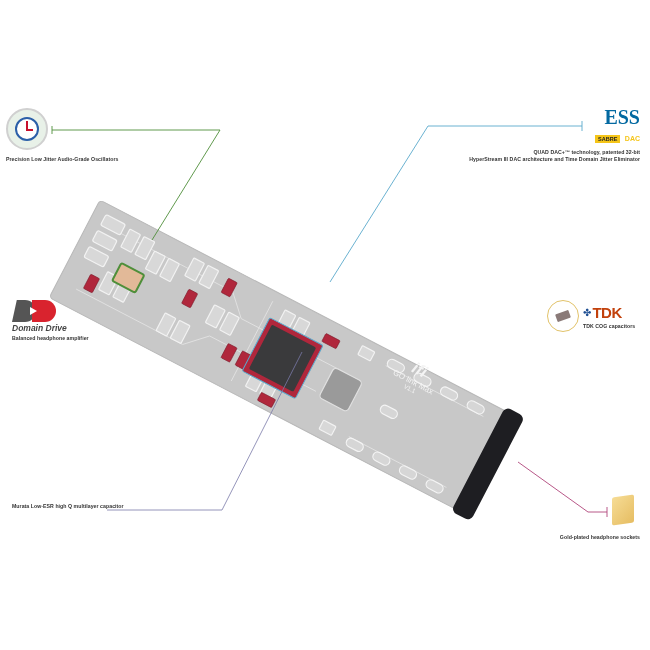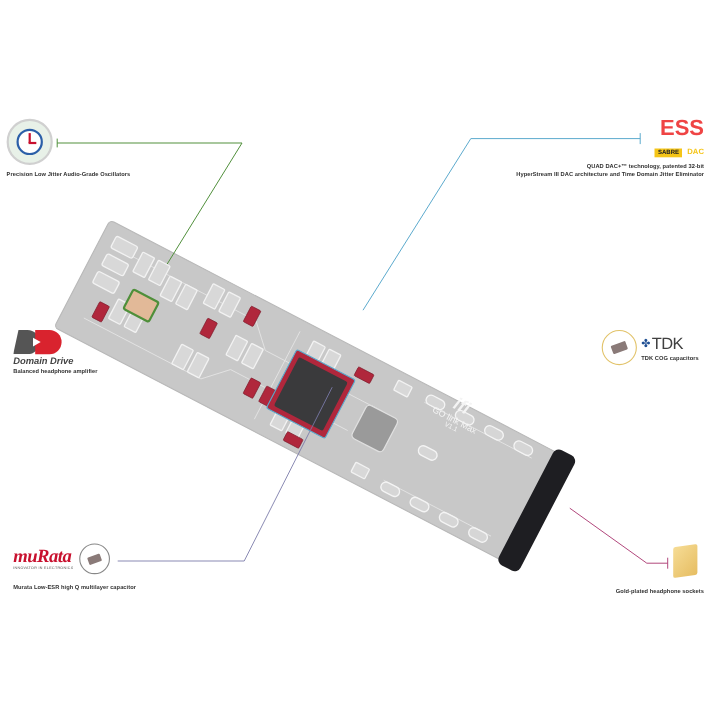--- a/index.html
+++ b/index.html
@@ -1,25 +1,25 @@
 <!DOCTYPE html>
 <html><head>
   <meta charset="utf-8">
   <style>
     html, body { margin: 0; padding: 0; background: #ffffff; }
     body { width: 650px; height: 650px; position: relative; overflow: hidden; font-family: "Liberation Sans", sans-serif; }
     .abs { position: absolute; }
     .caption { font-size: 5.2px; color: #333; font-weight: bold; white-space: nowrap; letter-spacing: 0.05px; }
     .caption-right { text-align: right; }
     svg { position: absolute; left: 0; top: 0; }
-    .tdk-text { font-family: "Liberation Sans", sans-serif; font-weight: normal; font-size: 15px; color: #404040; letter-spacing: -0.5px; }
+    .tdk-text { font-family: "Liberation Sans", sans-serif; font-weight: bold; font-size: 15px; color: #c2410c; letter-spacing: -0.5px; }
     .murata-text { font-family: "Liberation Serif", serif; font-style: italic; font-weight: bold; font-size: 17px; color: #c8102e; letter-spacing: -0.5px; }
     .murata-sub { font-size: 3.3px; color: #555; letter-spacing: 0.3px; }
     .dd-text { font-family: "Liberation Sans", sans-serif; font-style: italic; font-weight: bold; font-size: 8.5px; color: #444; }
-    .ess-text { font-family: Liberation Sans, sans-serif; font-weight: bold; font-size: 20px; color: #ef4444; letter-spacing: 0px; }
+    .ess-text { font-family: Liberation Serif, serif; font-weight: bold; font-size: 20px; color: #0369a1; letter-spacing: 0px; }
     .sabre-box { background: #f5c518; color: #222; font-size: 5.5px; font-weight: bold; padding: 1px 3px; }
     .dac-text { color: #f5c518; font-size: 7px; font-weight: bold; }
   </style>
 </head>
 <body>
 
 <svg width="650" height="650" viewBox="0 0 650 650">
 
   <g transform="translate(100,200) rotate(27.5)">
     <rect x="0" y="0" width="460" height="110" rx="4" fill="#c8c8c8" stroke="#b8b8b8" stroke-width="1"></rect>
@@ -148,29 +148,20 @@
       <div style="display:flex;align-items:center;">
         <span style="color:#1f4f93;font-size:10px;margin-right:1px;">✤</span>
         <span class="tdk-text">TDK</span>
       </div>
       <div class="caption" style="margin-top:2px;">TDK COG capacitors</div>
     </div>
   </div>
 </div>
 
 <div class="abs" style="left:12px; top:494px;">
-  <div style="display:flex;align-items:center;">
-    <div>
-      <div class="murata-text" style="line-height:16px;">muRata</div>
-      <div class="murata-sub">INNOVATOR IN ELECTRONICS</div>
-    </div>
-    <div style="margin-left:5px;width:26px;height:26px;border-radius:50%;border:1.2px solid #888;display:flex;align-items:center;justify-content:center;background:#fff;">
-      <div style="width:12px;height:7px;background:#8a7a78;border-radius:1px;transform:rotate(-20deg);"></div>
-    </div>
-  </div>
   <div class="caption" style="margin-top:9px;">Murata Low-ESR high Q multilayer capacitor</div>
 </div>
 
 <div class="abs" style="right:10px; top:496px; text-align:right;">
   <div style="display:inline-block;width:22px;height:28px;background:linear-gradient(135deg,#f6dc95,#e6bd62);border-radius:2px;transform:skewY(-8deg);margin-right:6px;"></div>
   <div class="caption caption-right" style="margin-top:6px;">Gold-plated headphone sockets</div>
 </div>
 
 <div class="abs" style="left:404px; top:352px; transform:rotate(27.5deg); transform-origin:left top; color:#f4f4f4; text-align:center;">
   <div style="font-size:16px;font-weight:bold;font-style:italic;">ifi</div>

